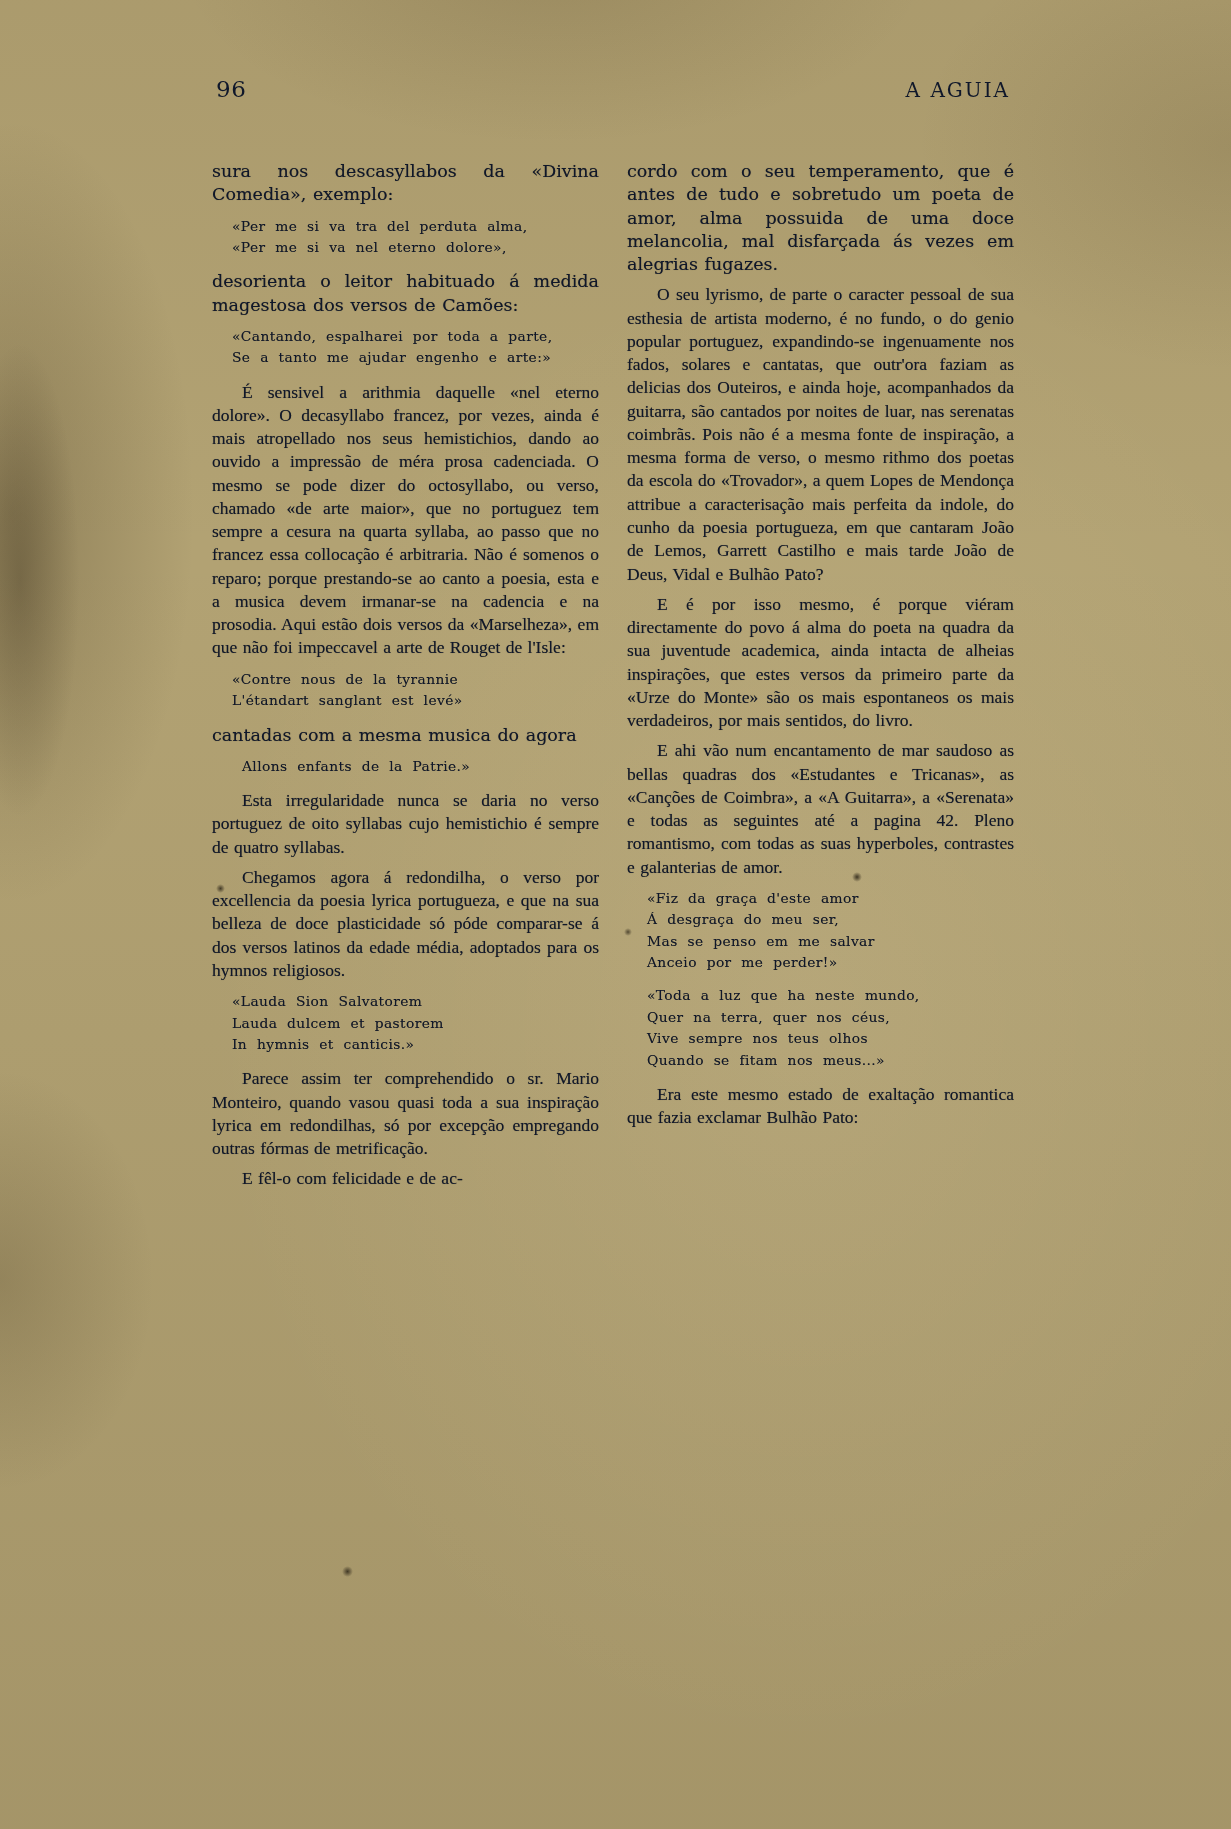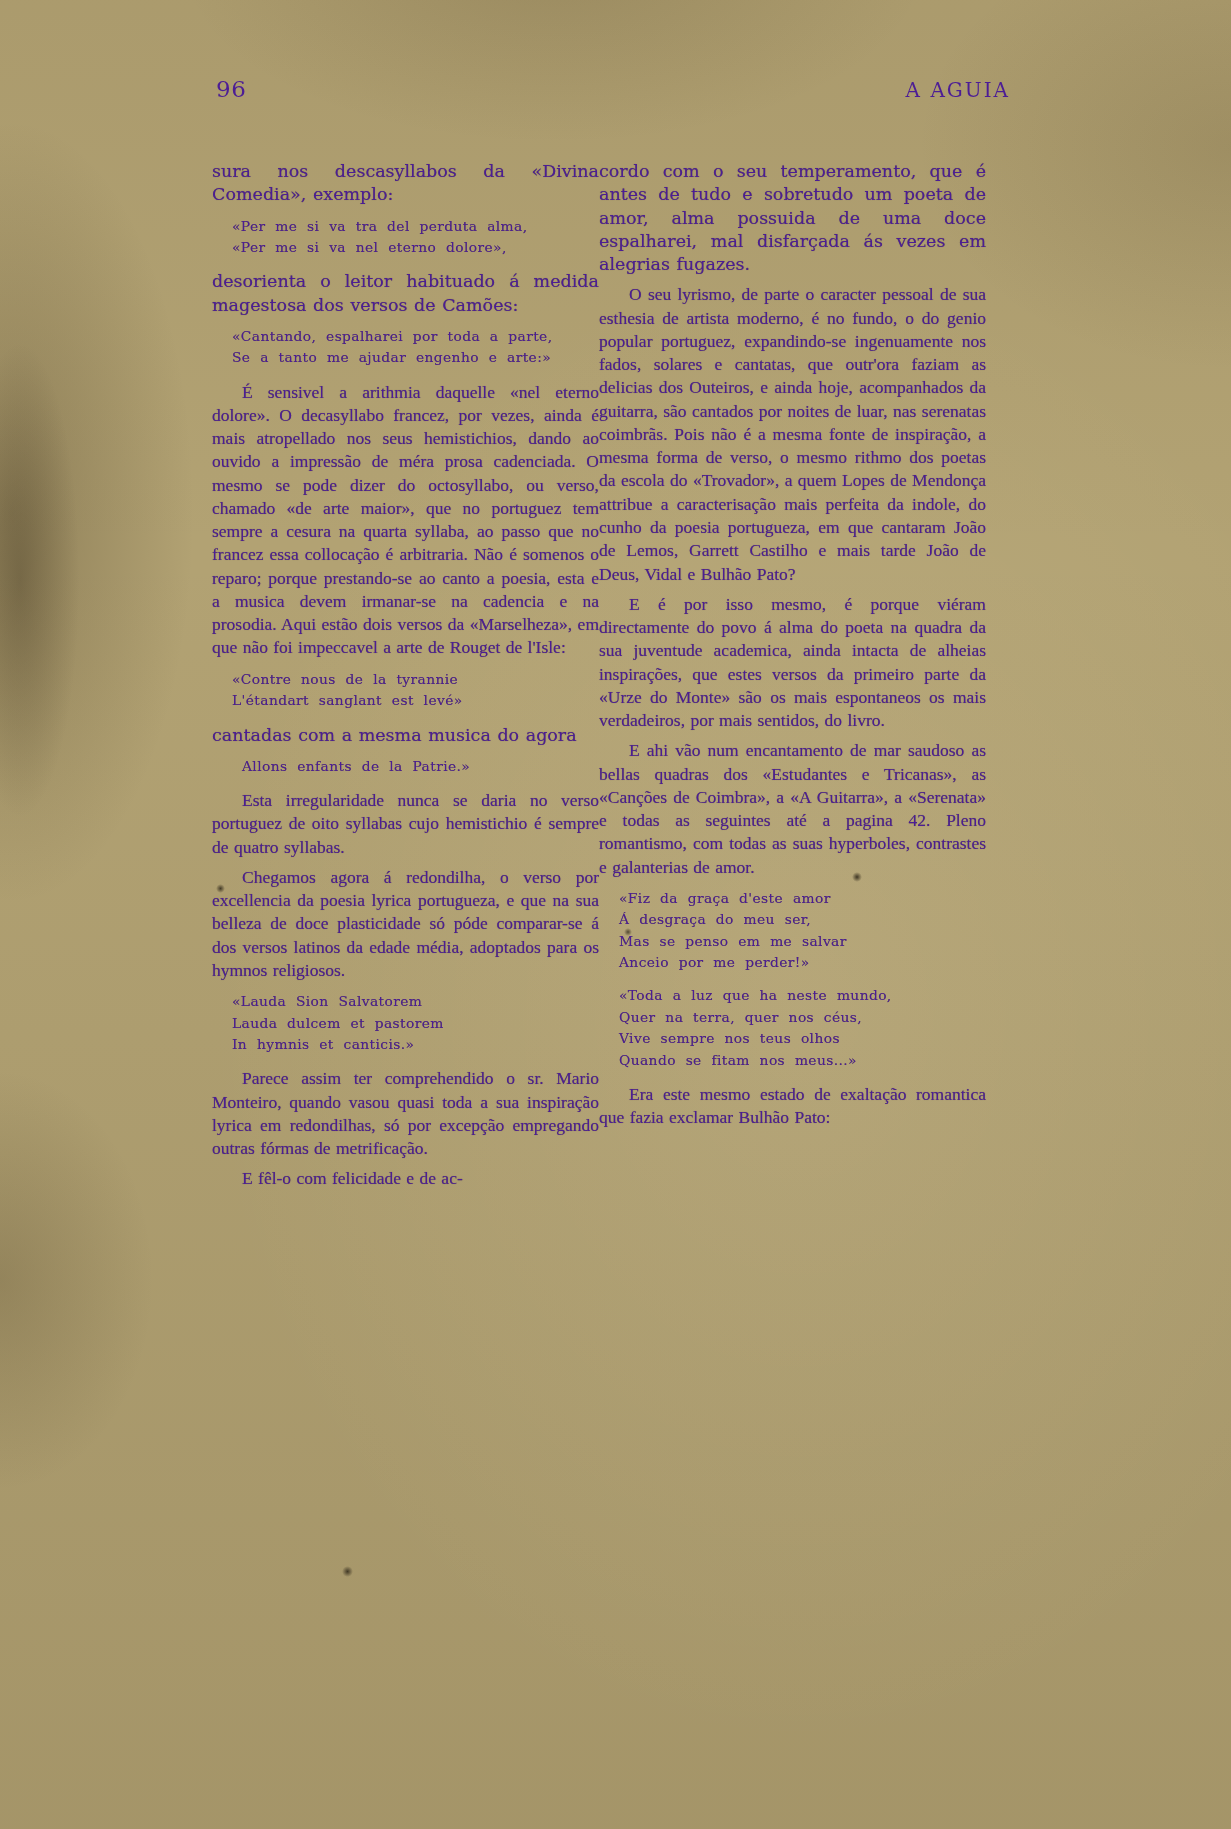--- a/index.html
+++ b/index.html
@@ -4,21 +4,21 @@
 <style>
   html, body { margin: 0; padding: 0; background: #8a7c55; }
   .page {
     position: relative;
     width: 1231px;
     height: 1829px;
     margin: 0 auto;
     background: #b2a273;
     overflow: hidden;
     font-family: "DejaVu Serif", "Liberation Serif", serif;
-    color: #4c1d95;
+    color: #0f172a;
   }
   
   .page::before {
     content: "";
     position: absolute;
     inset: 0;
     pointer-events: none;
     background:
       radial-gradient(ellipse 260px 560px at 1% 28%, rgba(55,42,22,0.28), transparent 70%),
       radial-gradient(ellipse 220px 300px at 0% 70%, rgba(55,42,22,0.20), transparent 70%),
@@ -37,20 +37,21 @@
     display: flex;
     justify-content: space-between;
     align-items: baseline;
     padding: 0 4px;
   }
   .page-number { font-size: 23px; letter-spacing: 0.5px; }
   .magazine-title { font-size: 20px; letter-spacing: 2px; }
   .columns {
     display: flex;
     margin-top: 58px;
+    justify-content: space-between;
   }
   .col { width: 387px; }
   .p {
     margin: 0 0 7px 0;
     font-size: 17.5px;
     line-height: 1.33;
     text-align: justify;
     text-shadow: 0 0 0.7px rgba(45,40,28,0.55);
     word-spacing: 1px;
   }
@@ -111,21 +112,21 @@
         <p class="p indent">Esta irregularidade nunca se daria no verso portuguez de oito syllabas cujo hemistichio é sempre de quatro syllabas.</p>
         <p class="p indent">Chegamos agora á redondilha, o verso por excellencia da poesia lyrica portugueza, e que na sua belleza de doce plasticidade só póde comparar-se á dos versos latinos da edade média, adoptados para os hymnos religiosos.</p>
         <p class="verse">«Lauda Sion Salvatorem
 Lauda dulcem et pastorem
 In hymnis et canticis.»</p>
         <p class="p indent">Parece assim ter comprehendido o sr. Mario Monteiro, quando vasou quasi toda a sua inspiração lyrica em redondilhas, só por excepção empregando outras fórmas de metrificação.</p>
         <p class="p indent">E fêl-o com felicidade e de ac-</p>
       </div>
 
       <div class="col">
-        <p class="p">cordo com o seu temperamento, que é antes de tudo e sobretudo um poeta de amor, alma possuida de uma doce espalharei, mal disfarçada ás vezes em alegrias fugazes.</p>
+        <p class="p">cordo com o seu temperamento, que é antes de tudo e sobretudo um poeta de amor, alma possuida de uma doce melancolia, mal disfarçada ás vezes em alegrias fugazes.</p>
         <p class="p indent">O seu lyrismo, de parte o caracter pessoal de sua esthesia de artista moderno, é no fundo, o do genio popular portuguez, expandindo-se ingenuamente nos fados, solares e cantatas, que outr'ora faziam as delicias dos Outeiros, e ainda hoje, acompanhados da guitarra, são cantados por noites de luar, nas serenatas coimbrãs. Pois não é a mesma fonte de inspiração, a mesma forma de verso, o mesmo rithmo dos poetas da escola do «Trovador», a quem Lopes de Mendonça attribue a caracterisação mais perfeita da indole, do cunho da poesia portugueza, em que cantaram João de Lemos, Garrett Castilho e mais tarde João de Deus, Vidal e Bulhão Pato?</p>
         <p class="p indent">E é por isso mesmo, é porque viéram directamente do povo á alma do poeta na quadra da sua juventude academica, ainda intacta de alheias inspirações, que estes versos da primeiro parte da «Urze do Monte» são os mais espontaneos os mais verdadeiros, por mais sentidos, do livro.</p>
         <p class="p indent">E ahi vão num encantamento de mar saudoso as bellas quadras dos «Estudantes e Tricanas», as «Canções de Coimbra», a «A Guitarra», a «Serenata» e todas as seguintes até a pagina 42. Pleno romantismo, com todas as suas hyperboles, contrastes e galanterias de amor.</p>
         <p class="verse">«Fiz da graça d'este amor
 Á desgraça do meu ser,
 Mas se penso em me salvar
 Anceio por me perder!»</p>
         <p class="verse">«Toda a luz que ha neste mundo,
 Quer na terra, quer nos céus,
 Vive sempre nos teus olhos

